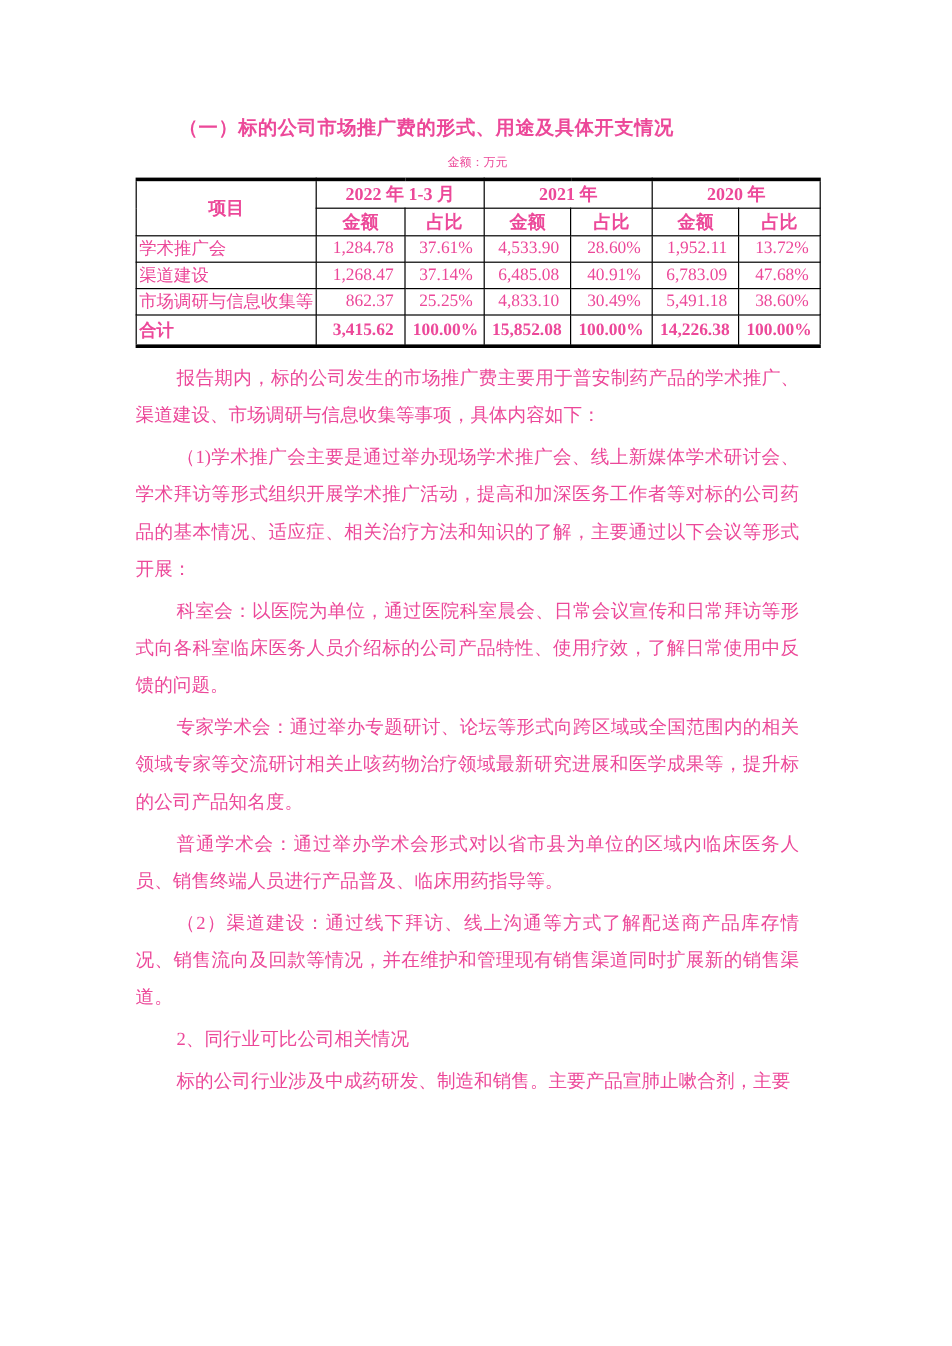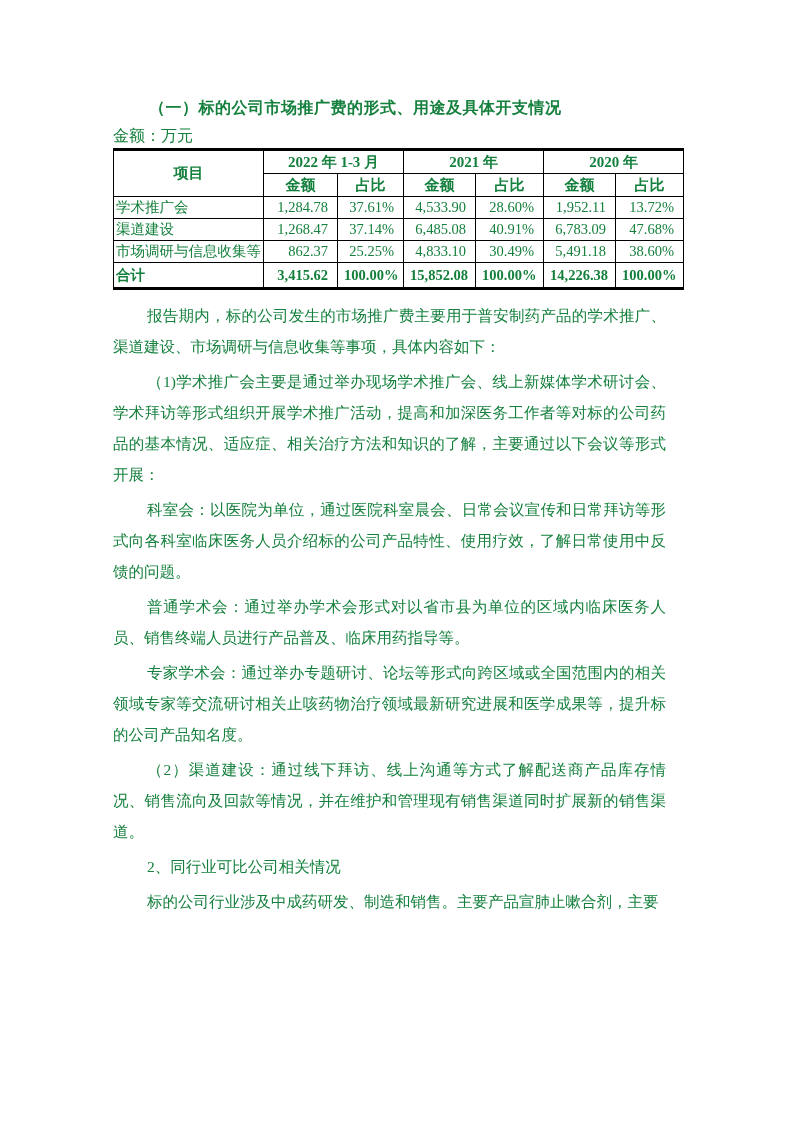--- a/index.html
+++ b/index.html
@@ -6,21 +6,21 @@
     margin: 0;
     padding: 0;
     background: #ffffff;
   }
   .page {
     position: relative;
     width: 793px;
     height: 1122px;
     background: #ffffff;
     font-family: "Liberation Serif", "DejaVu Serif", serif;
-    color: #15803d;
+    color: #ec4899;
     overflow: hidden;
   }
   .content {
     position: absolute;
     left: 113px;
     top: 0;
     width: 570px;
   }
   .section-heading {
     margin: 97px 0 0 0;
@@ -31,22 +31,22 @@
     line-height: 22px;
   }
   .intro-line {
     margin: 16px 0 0 0;
     padding-left: 32px;
     font-size: 15.5px;
     line-height: 22px;
   }
   .unit-note {
     margin: 8px 0 3px 0;
-    text-align: left;
-    font-size: 16px;
+    text-align: center;
+    font-size: 10px;
     line-height: 18px;
   }
   table.expense-table {
     width: 570px;
     border-collapse: collapse;
     table-layout: fixed;
     border-top: 3px solid #000;
     border-bottom: 3px solid #000;
     font-size: 14.5px;
   }
@@ -175,22 +175,22 @@
           <td class="num">14,226.38</td>
           <td class="num">100.00%</td>
         </tr>
       </tbody>
     </table>
 
     <div class="paragraphs">
       <p>报告期内，标的公司发生的市场推广费主要用于普安制药产品的学术推广、渠道建设、市场调研与信息收集等事项，具体内容如下：</p>
       <p>（1)学术推广会主要是通过举办现场学术推广会、线上新媒体学术研讨会、学术拜访等形式组织开展学术推广活动，提高和加深医务工作者等对标的公司药品的基本情况、适应症、相关治疗方法和知识的了解，主要通过以下会议等形式开展：</p>
       <p>科室会：以医院为单位，通过医院科室晨会、日常会议宣传和日常拜访等形式向各科室临床医务人员介绍标的公司产品特性、使用疗效，了解日常使用中反馈的问题。</p>
+      <p>专家学术会：通过举办专题研讨、论坛等形式向跨区域或全国范围内的相关领域专家等交流研讨相关止咳药物治疗领域最新研究进展和医学成果等，提升标的公司产品知名度。</p>
       <p>普通学术会：通过举办学术会形式对以省市县为单位的区域内临床医务人员、销售终端人员进行产品普及、临床用药指导等。</p>
-      <p>专家学术会：通过举办专题研讨、论坛等形式向跨区域或全国范围内的相关领域专家等交流研讨相关止咳药物治疗领域最新研究进展和医学成果等，提升标的公司产品知名度。</p>
       <p>（2）渠道建设：通过线下拜访、线上沟通等方式了解配送商产品库存情况、销售流向及回款等情况，并在维护和管理现有销售渠道同时扩展新的销售渠道。</p>
       <p>2、同行业可比公司相关情况</p>
       <p>标的公司行业涉及中成药研发、制造和销售。主要产品宣肺止嗽合剂，主要</p>
     </div>
 
   </div>
 
 </div>
 
 </body></html>

